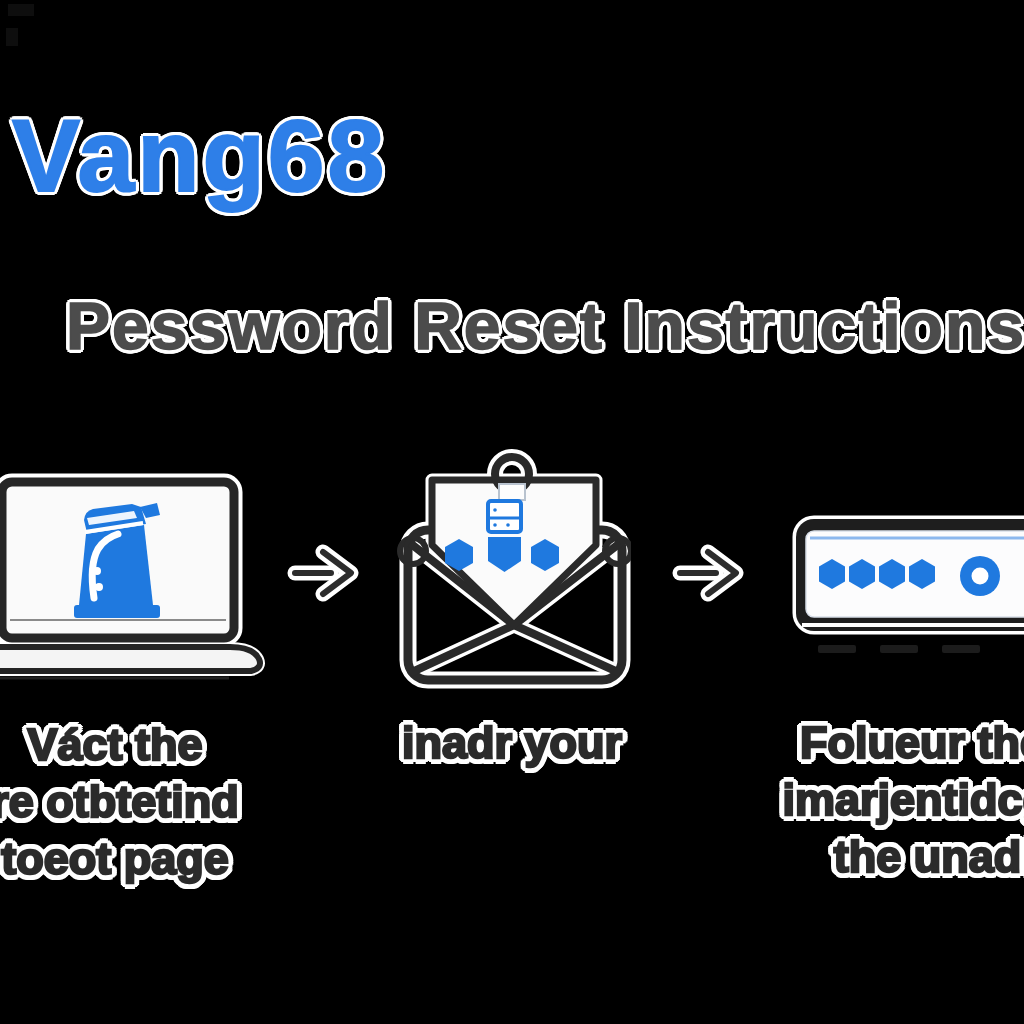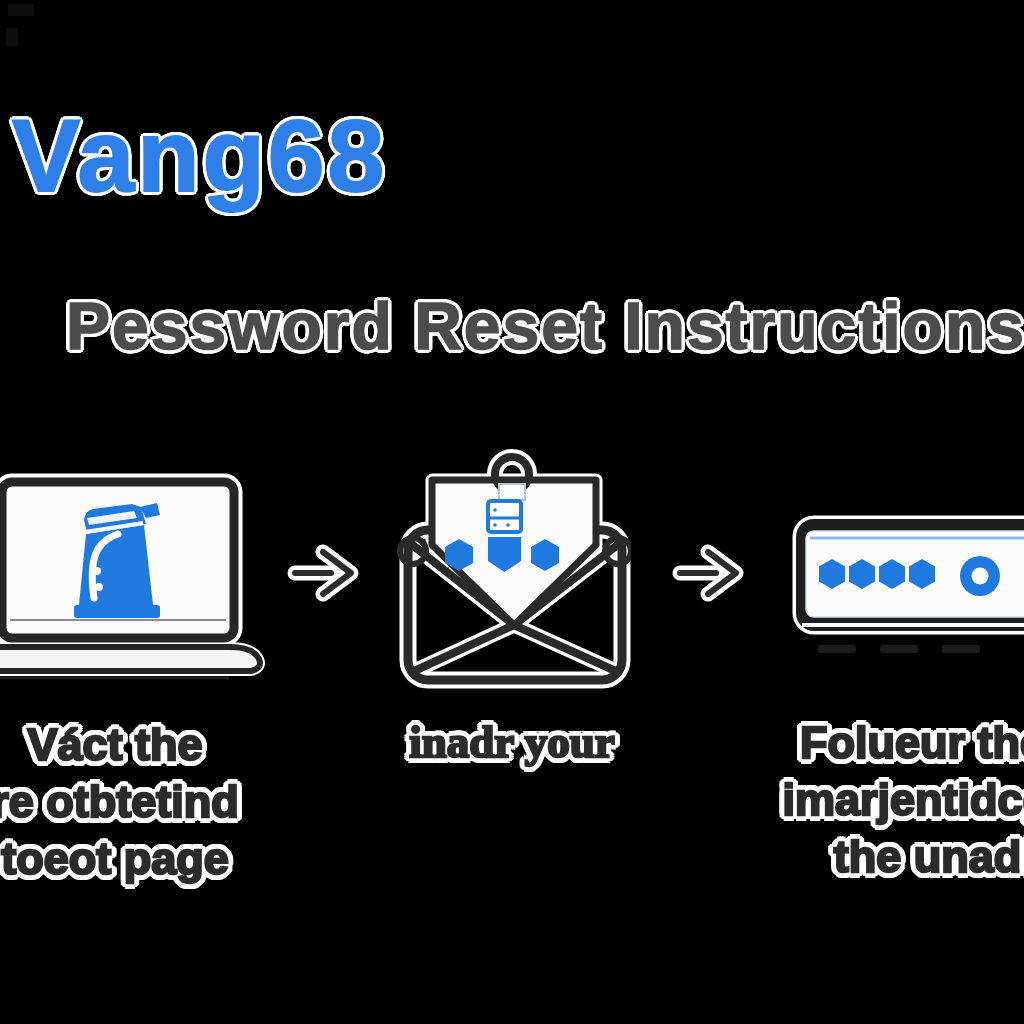--- a/index.html
+++ b/index.html
@@ -45,21 +45,21 @@
   }
   .icon-abs{position:absolute;}
   .caption{
     position:absolute;text-align:center;
     font-size:45px;font-weight:bold;line-height:57px;
     color:var(--caption-gray);
     -webkit-text-stroke:2.5px var(--caption-gray);
   }
   .caption .line{display:block;}
   .cap-1{left:-50px;top:716px;width:330px;}
-  .cap-2{left:330px;top:714px;width:364px;font-family:Liberation Serif, serif;}
+  .cap-2{left:330px;top:714px;width:364px;}
   .cap-3{left:775px;top:714px;width:320px;}
   .laptop{left:-6px;top:470px;width:280px;height:215px;}
   .envelope{left:393px;top:448px;width:238px;height:250px;}
   .pwfield{left:788px;top:505px;width:260px;height:150px;}
   .arrow1{left:285px;top:542px;width:80px;height:62px;}
   .arrow2{left:670px;top:542px;width:80px;height:62px;}
   .artifact{position:absolute;background:#0e0e0e;}
   .art-a{left:8px;top:4px;width:26px;height:12px;}
   .art-b{left:6px;top:28px;width:12px;height:18px;}
 </style>

